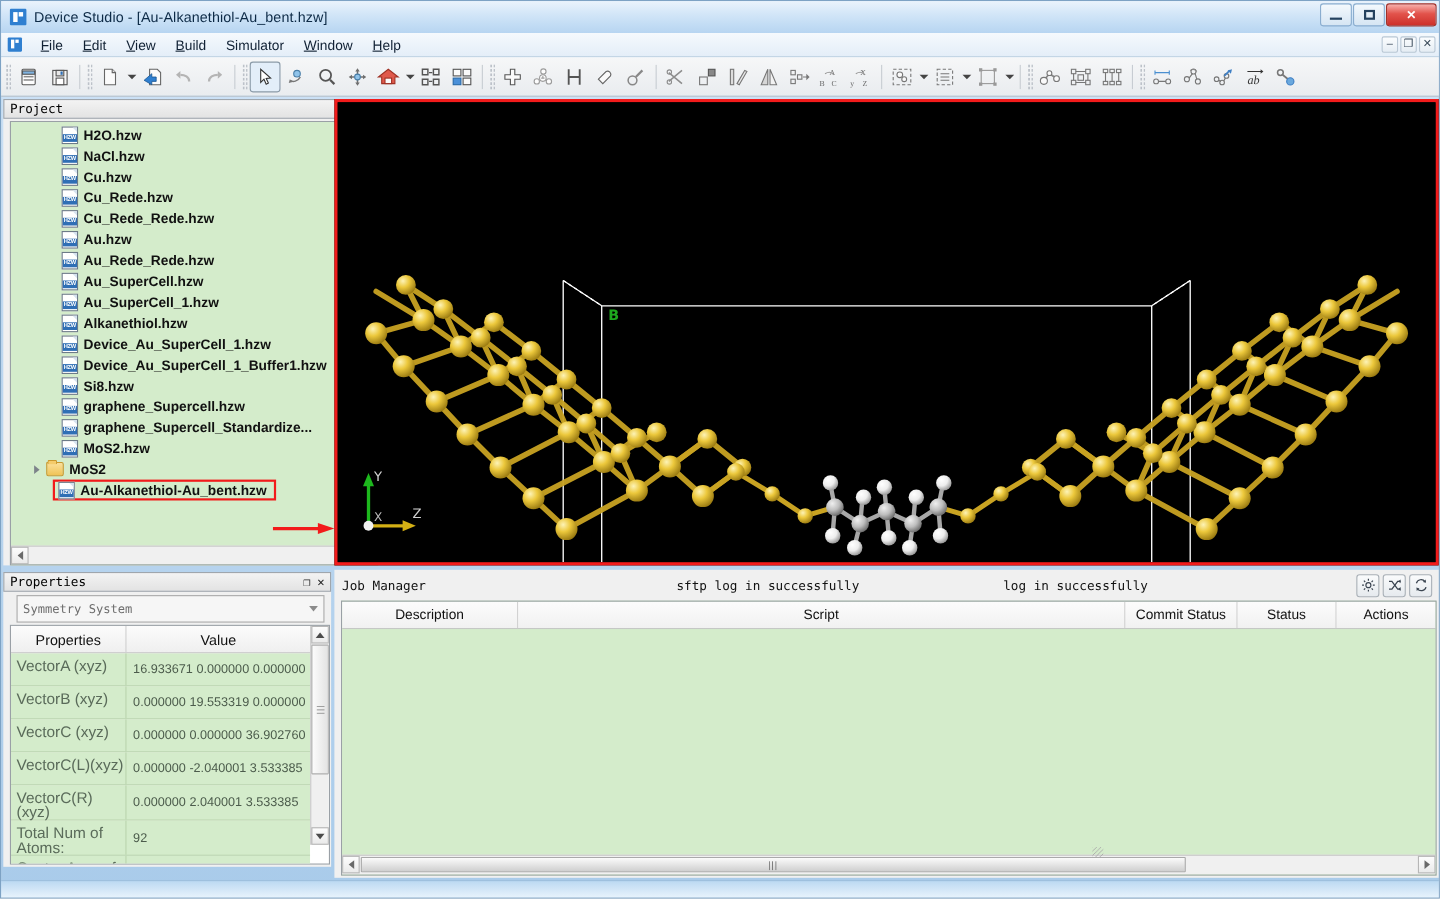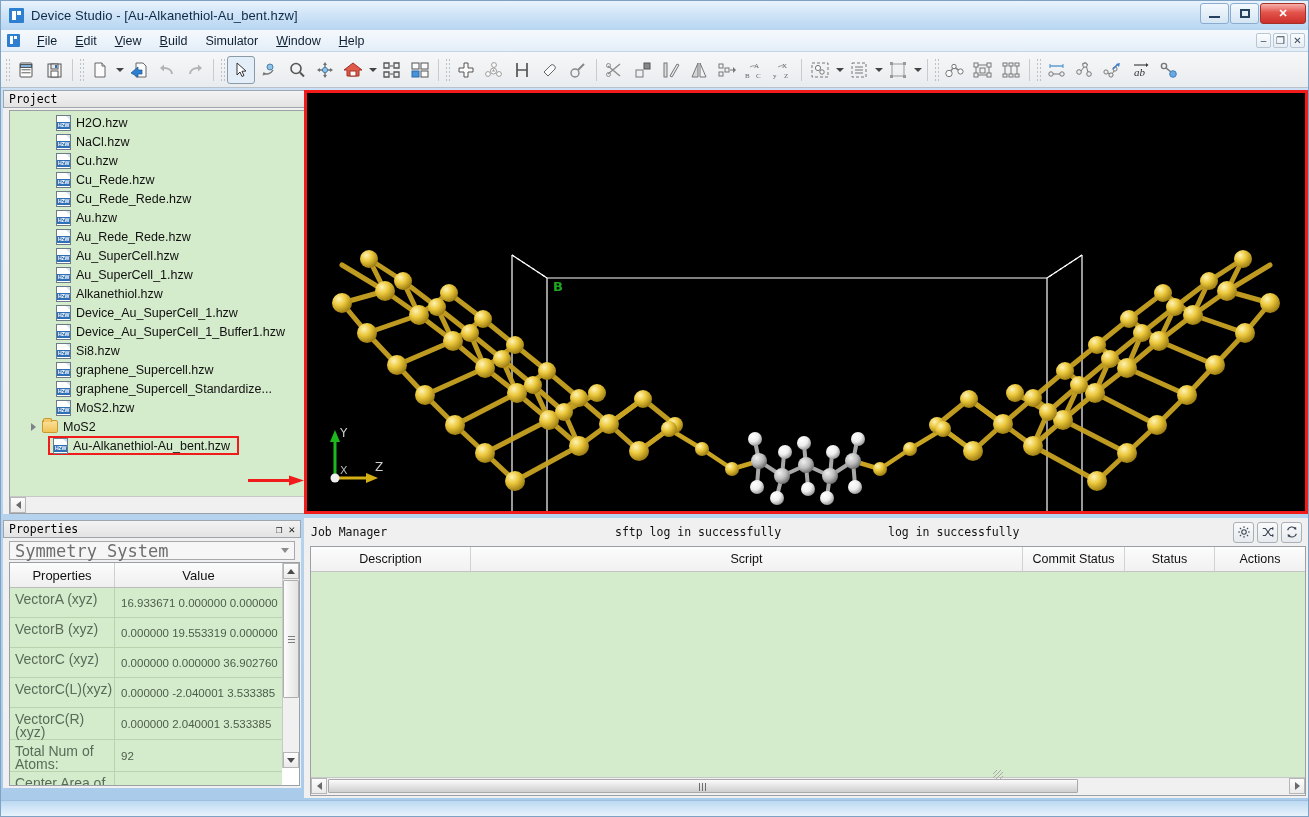--- a/index.html
+++ b/index.html
@@ -108,21 +108,21 @@
   }
   .panel-title .pt-btns{ margin-left:auto; display:flex; gap:6px; padding-right:5px; }
   .pt-btns span{ font-size:11px; color:#222; line-height:1; }
 
   #project-panel{
     position:absolute;left:2px;top:89px;width:342px;height:424px;
     background:#f0f0f0; display:flex; flex-direction:column;
   }
   #project-tree-wrap{
     flex:1; margin:2px 1px 0 6px; border:1px solid #9aa0a6;
-    background:#d4eccb; position:relative; overflow:hidden;
+    background:#d4eccb; position:relative; overflow:hidden;font-weight:bold;
   }
   #project-tree{
     position:absolute;left:0;top:0;right:17px;bottom:17px;
     background:#d4eccb; overflow:hidden; padding-top:2px;
   }
   .tree-row{
     height:19px; display:flex; align-items:center;
     padding-left:46px; font-size:12.5px; color:#111; white-space:nowrap;
   }
   .tree-row.indent-folder{ padding-left:32px; }
@@ -195,23 +195,23 @@
   .hsb .arrow-l{left:0;} .hsb .arrow-r{right:0;}
   .hsb .arrow-l i{width:0;height:0;border-top:4px solid transparent;border-bottom:4px solid transparent;border-right:5px solid #6a6a6a;}
   .hsb .arrow-r i{width:0;height:0;border-top:4px solid transparent;border-bottom:4px solid transparent;border-left:5px solid #6a6a6a;}
 
   
   #props-panel{
     position:absolute;left:2px;top:519px;width:298px;height:268px;
     background:#f0f0f0;display:flex;flex-direction:column;
   }
   #props-combo{
-    margin:3px 6px 2px 6px;height:19px;border:1px solid #a9a9a9;background:#f6f6f6;
+    margin:3px 6px 2px 12px;height:25px;border:1px solid #a9a9a9;background:#f6f6f6;
     display:flex;align-items:center;padding-left:5px;
-    font-family:"DejaVu Sans Mono", monospace;font-size:17px;color:#6e6e6e;
+    font-family:"DejaVu Sans Mono", monospace;font-size:11px;color:#6e6e6e;
   }
   #props-combo .cb-arrow{ margin-left:auto;margin-right:5px; }
   #props-combo .cb-arrow i{
     display:block;width:0;height:0;border-left:4px solid transparent;
     border-right:4px solid transparent;border-top:5px solid #8b8b8b;
   }
   #props-table-wrap{
     flex:1;margin:0 1px 2px 6px;border:1px solid #9aa0a6;background:#fff;
     position:relative;overflow:hidden;
   }
@@ -253,21 +253,21 @@
   #jobmgr{
     position:absolute;left:303px;top:517px;width:1004px;height:280px;
     background:#f0f0f0;display:flex;flex-direction:column;
   }
   #job-head{
     height:28px;display:flex;align-items:center;position:relative;
     font-family:"DejaVu Sans Mono", monospace;font-size:11.5px;color:#111;
   }
   #job-head .jm-label{ margin-left:7px; }
   #job-head .jm-msg1{ position:absolute; left:311px; }
-  #job-head .jm-msg2{ position:absolute; left:584px; }
+  #job-head .jm-msg2{ position:absolute; left:608px; }
   #job-head .jm-icons{ position:absolute; right:6px; display:flex; gap:3px; }
   .jmbtn{
     width:21px;height:21px;border:1px solid #a9b0b7;border-radius:3px;
     background:linear-gradient(180deg,#fafbfc,#e6eaee);
     display:flex;align-items:center;justify-content:center;
   }
   #job-table{
     flex:1;margin:0 2px 2px 6px;border:1px solid #9aa0a6;background:#d4eccb;
     position:relative;overflow:hidden;
   }

